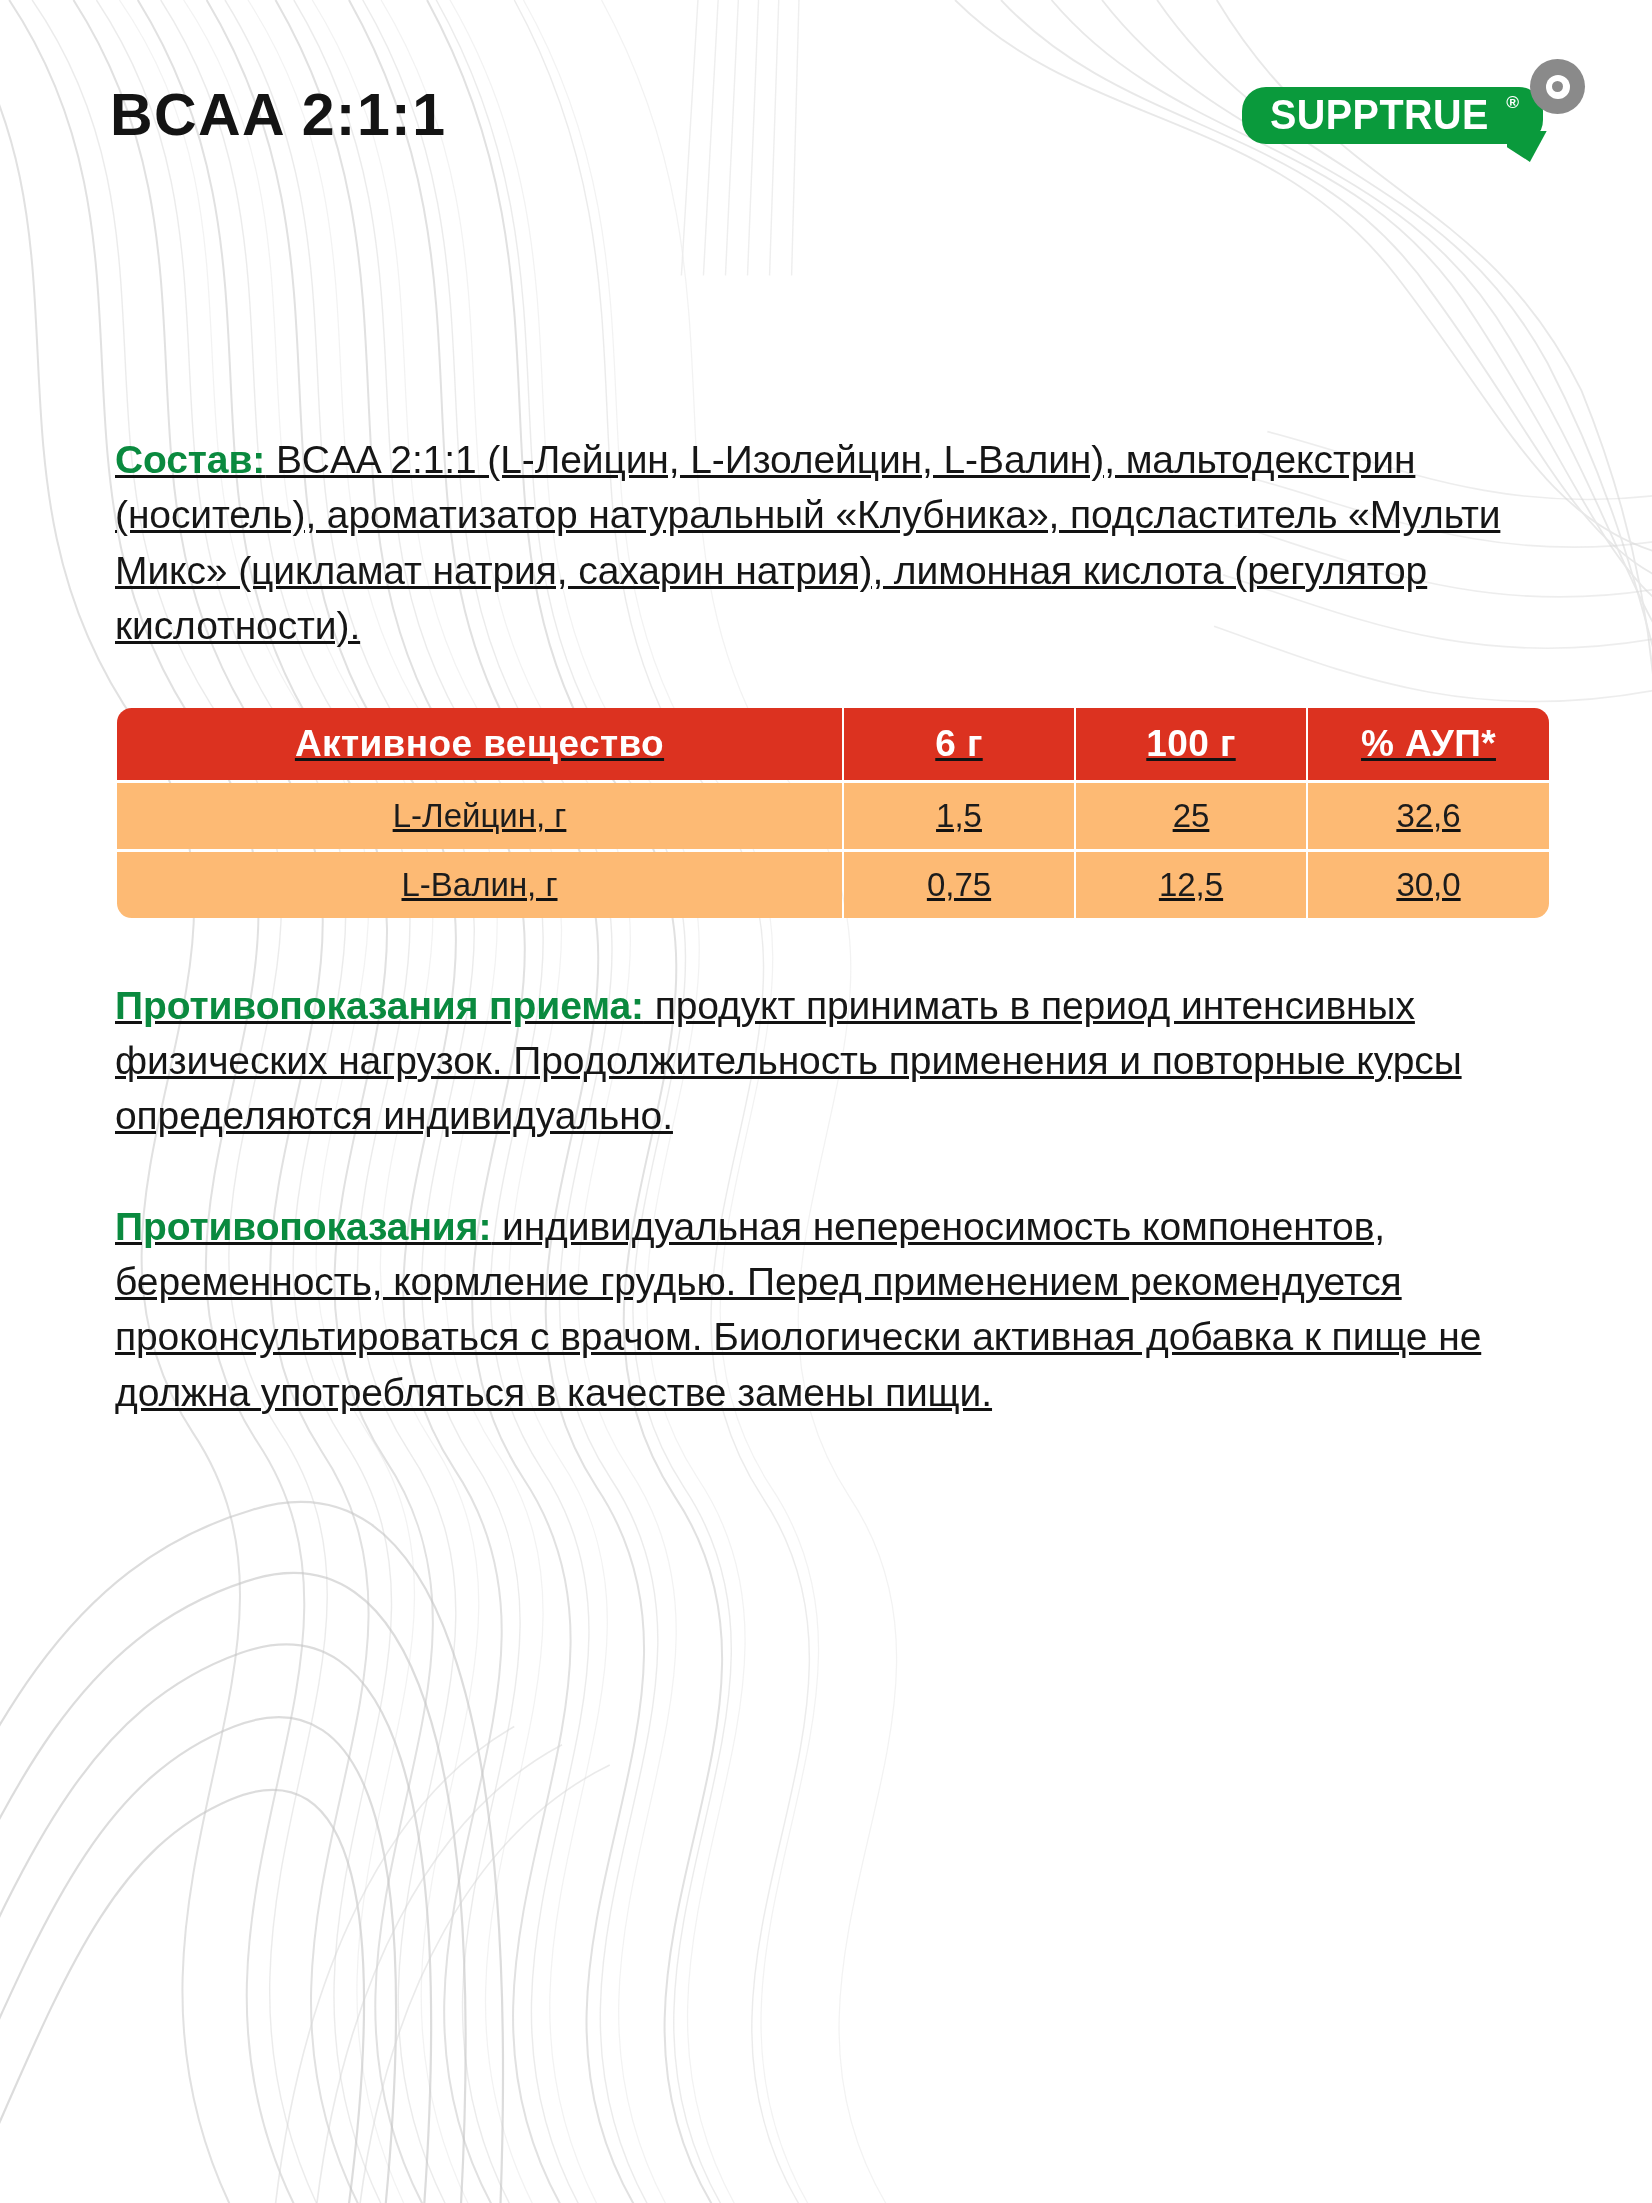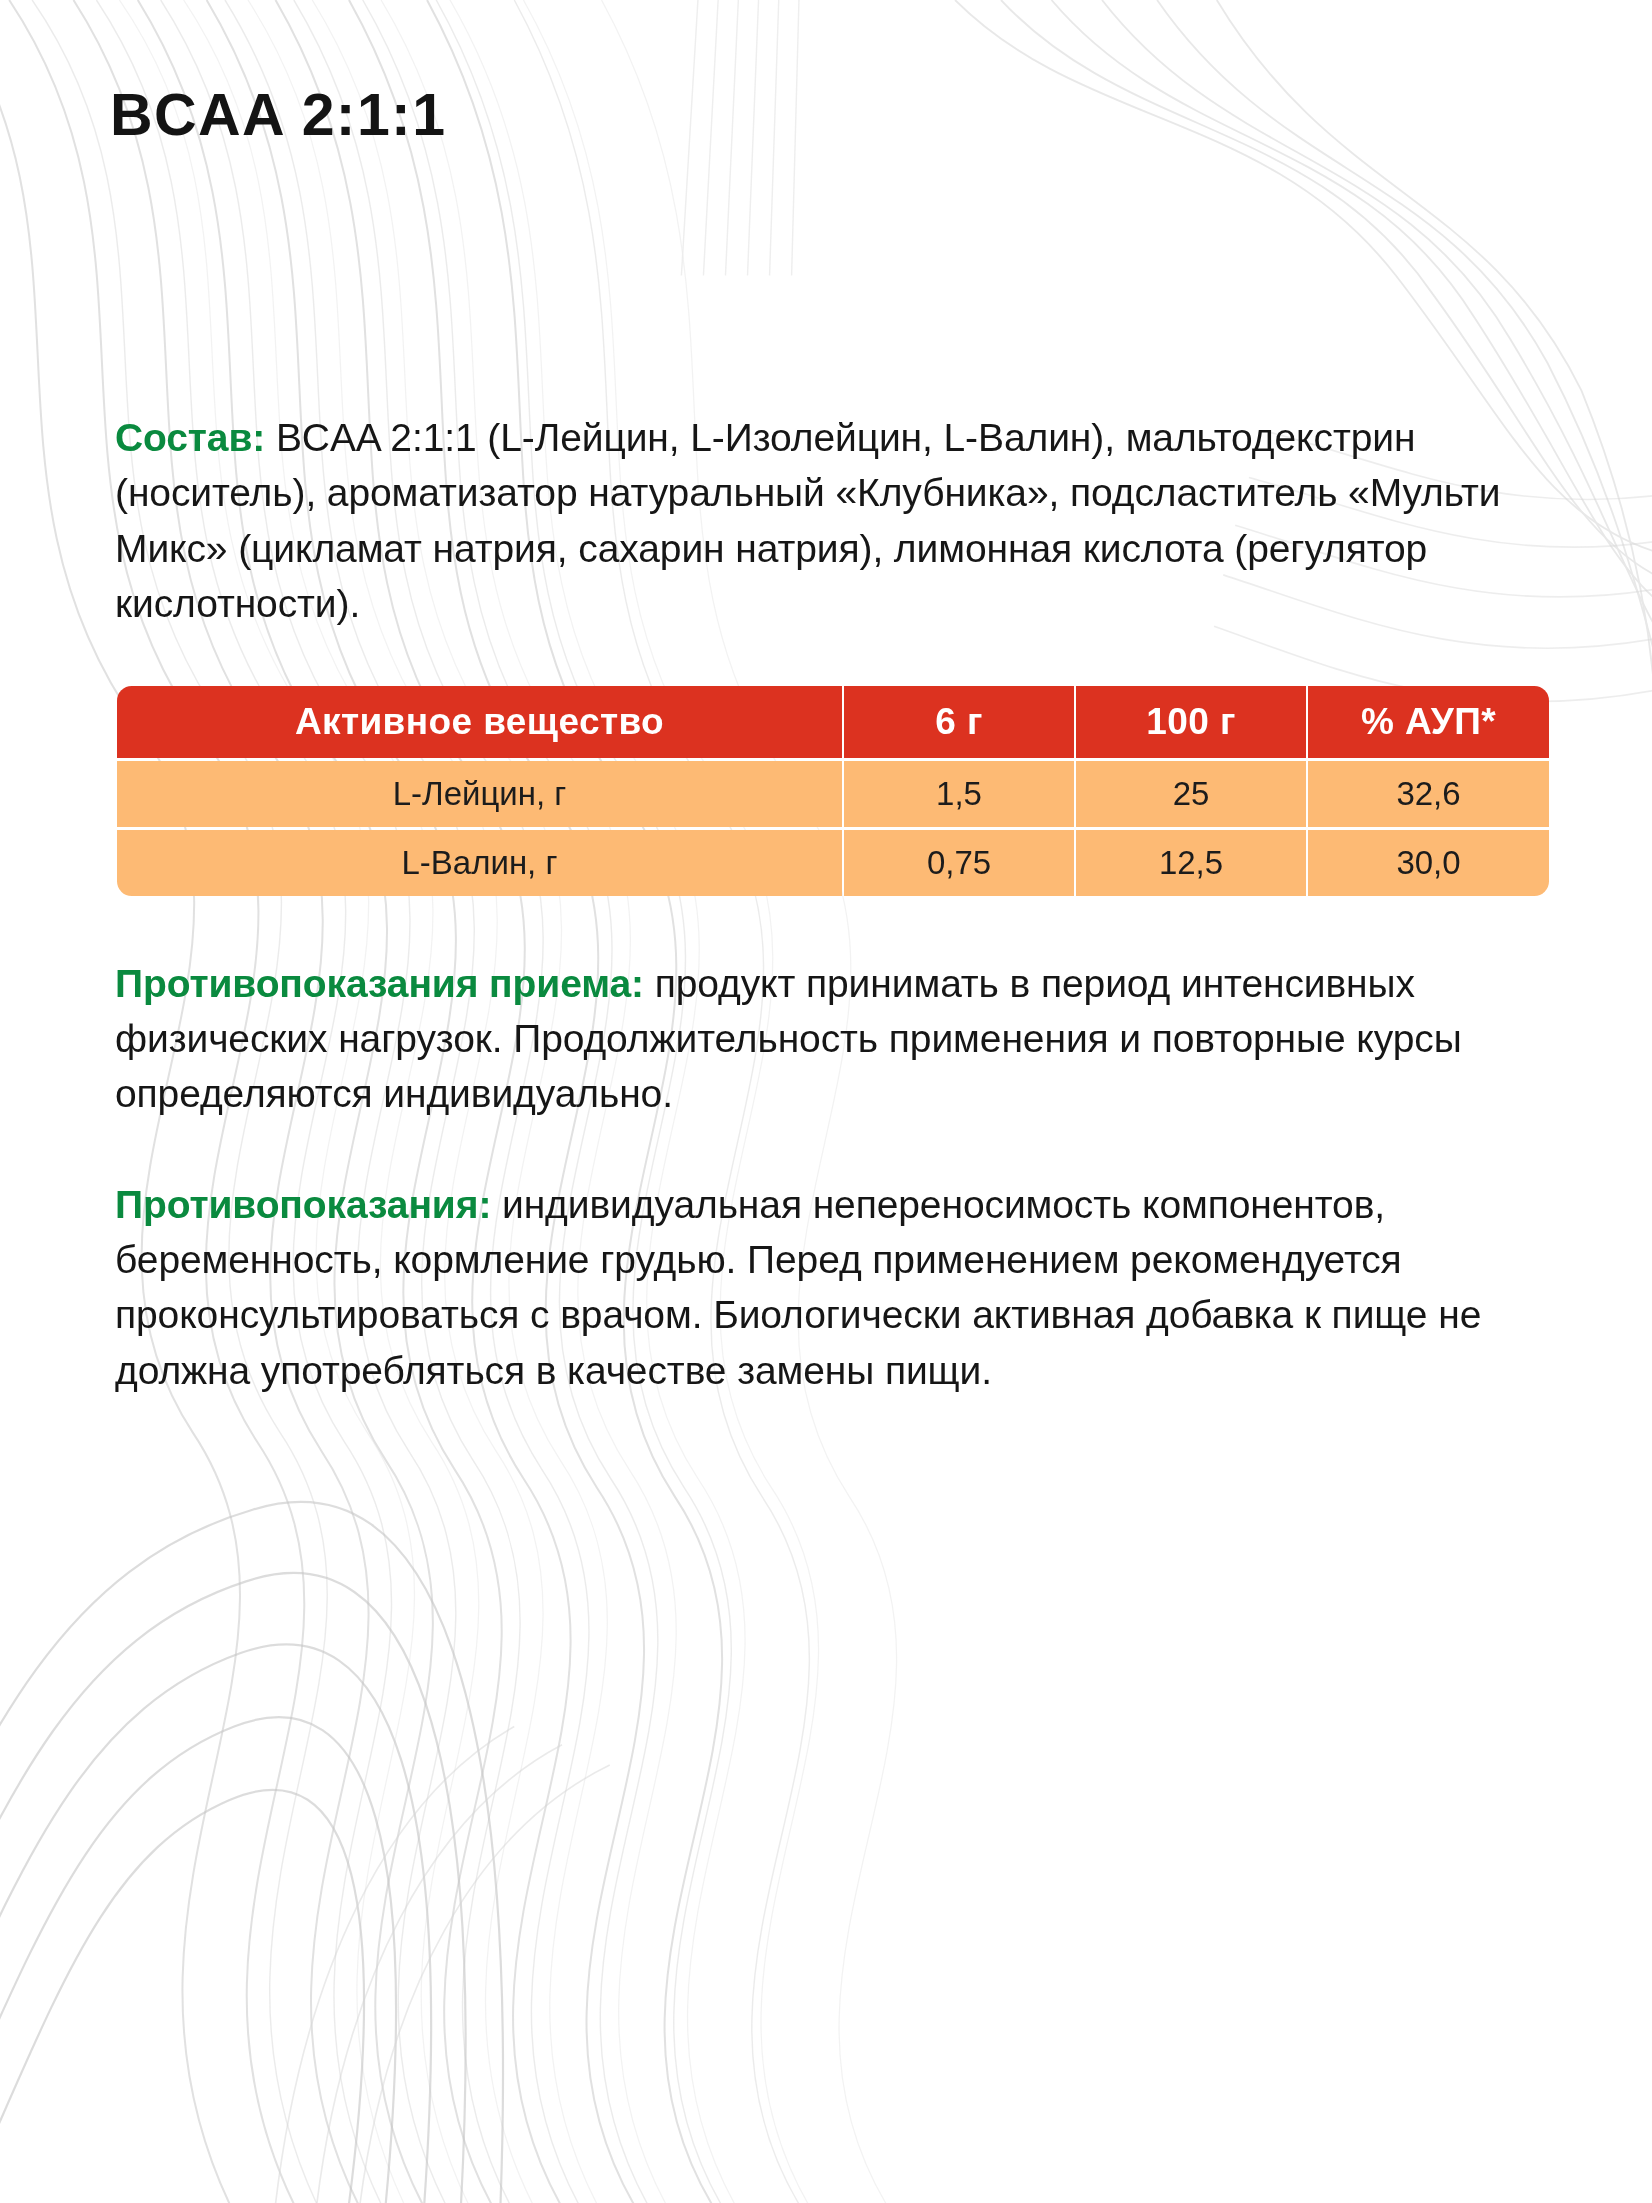--- a/index.html
+++ b/index.html
@@ -70,21 +70,21 @@
       rgba(10,154,60,0) 100%);
     display:flex;align-items:center;justify-content:center;
   }
   .banner-title{
     color:#ffffff;font-size:66px;font-weight:bold;line-height:1.08;
     letter-spacing:5.5px;text-align:center;text-transform:uppercase;
     transform:scaleX(0.93);max-width:1194px;
   }
 
   
-  .content{position:absolute;left:115px;top:410px;width:1433px;}
+  .content{position:absolute;left:115px;top:432px;width:1433px;text-decoration:underline;}
 
   p.para{
     margin:0 0 0 0;font-size:39px;line-height:1.42;color:#161616;
     letter-spacing:-0.1px;
   }
   .lead{color:#0A8A3F;font-weight:bold;}
 
   .block-gap-1{height:51px;}
   .block-gap-2{height:57px;}
   .block-gap-3{height:55px;}
@@ -184,20 +184,32 @@
     <path d="M345,2400 C375,2160 468,1976 612,1900"></path>
     <path d="M392,2400 C422,2172 516,1994 664,1922"></path>
   </g>
 </svg>
 
 <div class="page">
 
   <div class="header">
     <div class="product-title">BCAA 2:1:1</div>
 
+    <div class="logo">
+      <div class="logo-badge">
+        <span class="logo-word">SUPPTRUE</span>
+        <span class="logo-reg">®</span>
+        <span class="logo-tail2"></span>
+      </div>
+      <div class="logo-ring">
+        <div class="logo-ring-inner">
+          <div class="logo-ring-core"></div>
+        </div>
+      </div>
+    </div>
   </div>
 
 
   <div class="content">
 
     <p class="para"><span class="lead">Состав:</span><span> BCAA 2:1:1 (L-Лейцин, L-Изолейцин, L-Валин), мальтодекстрин (носитель), ароматизатор натуральный «Клубника», подсластитель «Мульти Микс» (цикламат натрия, сахарин натрия), лимонная кислота (регулятор кислотности).</span></p>
 
     <div class="block-gap-1"></div>
 
     <table class="nutri-table">

